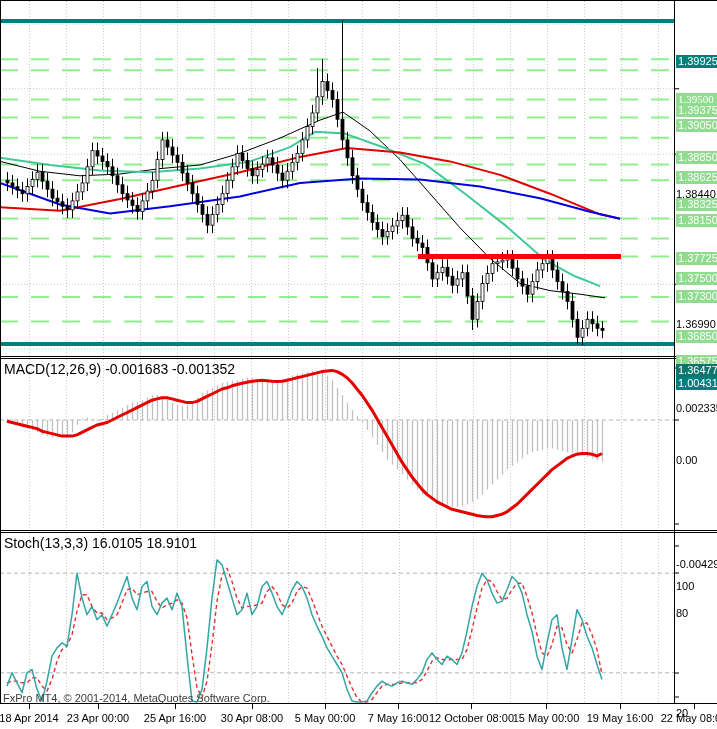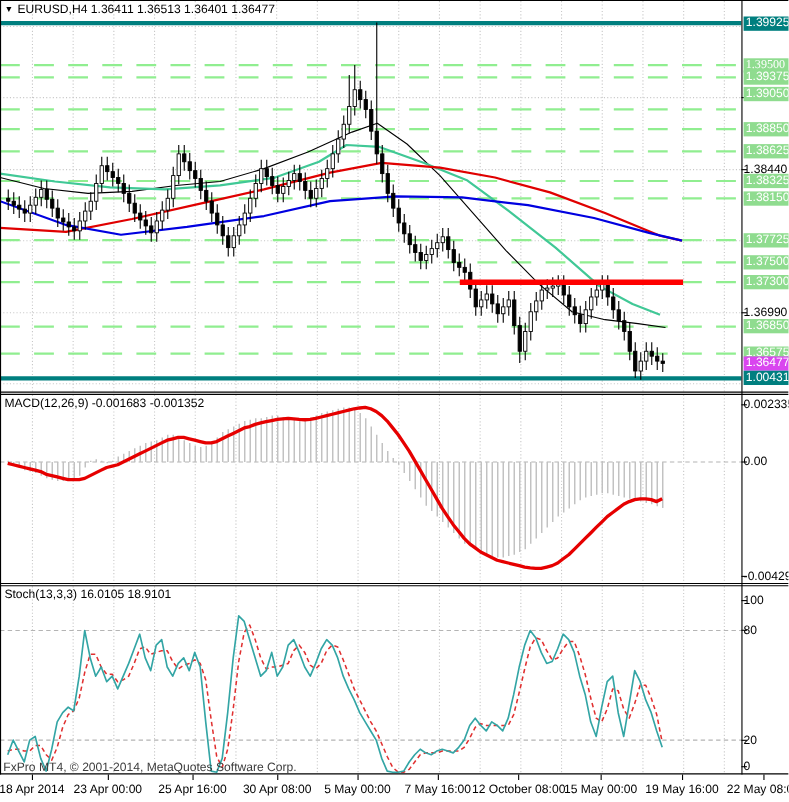--- a/index.html
+++ b/index.html
@@ -1,27 +1,27 @@
 <!DOCTYPE html>
 <html><head>
 <meta charset="utf-8">
 <style>
   html,body{margin:0;padding:0;background:#fff;}
   .root{position:relative;width:717px;height:729px;background:#fff;overflow:hidden;
         font-family:"Liberation Sans",sans-serif;}
   #chart-svg{position:absolute;left:0;top:0;}
   .hdr{position:absolute;left:4px;top:3px;font-size:11px;color:#000;white-space:nowrap;}
   .hdr .tri{font-size:8px;margin-right:4px;vertical-align:1px;cursor:pointer;}
-  .ind-label{position:absolute;left:4px;font-size:11px;color:#000;white-space:nowrap;}
+  .ind-label{position:absolute;left:4px;font-size:14px;color:#000;white-space:nowrap;}
   .copyright{position:absolute;left:3px;top:692px;font-size:11px;color:#3c3c3c;white-space:nowrap;}
-  .axlbl{position:absolute;left:676px;height:13px;line-height:13px;font-size:11px;color:#000;white-space:nowrap;}
+  .axlbl{position:absolute;left:676px;height:13px;line-height:13px;font-size:11px;color:#000;white-space:nowrap;margin-top:40px;}
   .axlbl.box{width:40px;padding-left:2px;color:#fff;}
   .axlbl.green{background:#8fdc8f;}
   .axlbl.teal{background:#007f7f;}
-  .axlbl.bid{background:#d946ef;}
+  .axlbl.bid{background:#0f766e;}
   .datelbl{position:absolute;width:84px;text-align:center;font-size:11px;color:#000;top:712px;white-space:nowrap;}
 </style>
 </head>
 <body>
 
 <div class="root">
   <svg id="chart-svg" width="717" height="729">
       <rect x="0" y="0" width="717" height="729" fill="#ffffff"></rect>
       <line x1="29.5" y1="1" x2="29.5" y2="356" stroke="#c8c8c8" stroke-width="1" stroke-dasharray="1 2"></line>
       <line x1="29.5" y1="359" x2="29.5" y2="529" stroke="#c8c8c8" stroke-width="1" stroke-dasharray="1 2"></line>
@@ -491,23 +491,20 @@
       <line x1="175.5" y1="704" x2="175.5" y2="709" stroke="#000" stroke-width="1"></line>
       <line x1="252.5" y1="704" x2="252.5" y2="709" stroke="#000" stroke-width="1"></line>
       <line x1="325.5" y1="704" x2="325.5" y2="709" stroke="#000" stroke-width="1"></line>
       <line x1="398.5" y1="704" x2="398.5" y2="709" stroke="#000" stroke-width="1"></line>
       <line x1="471.5" y1="704" x2="471.5" y2="709" stroke="#000" stroke-width="1"></line>
       <line x1="546.5" y1="704" x2="546.5" y2="709" stroke="#000" stroke-width="1"></line>
       <line x1="620.5" y1="704" x2="620.5" y2="709" stroke="#000" stroke-width="1"></line>
       <line x1="694.5" y1="704" x2="694.5" y2="709" stroke="#000" stroke-width="1"></line>
     </svg>
 
-  <div class="hdr">
-    <span class="tri">▼</span><span>EURUSD,H4 1.36411 1.36513 1.36401 1.36477</span>
-  </div>
 
   <div class="ind-label" style="top:361px;">MACD(12,26,9) -0.001683 -0.001352</div>
   <div class="ind-label" style="top:535px;">Stoch(13,3,3) 16.0105 18.9101</div>
 
   <div class="copyright">FxPro MT4, © 2001-2014, MetaQuotes Software Corp.</div>
 
   <div id="price-axis">
       <div class="axlbl box teal" style="top: 14.5px;">1.39925</div>
       <div class="axlbl box green" style="top: 52.631px; font-family: Liberation Serif, serif;">1.39500</div>
       <div class="axlbl box green" style="top: 63.846px;">1.39375</div>

